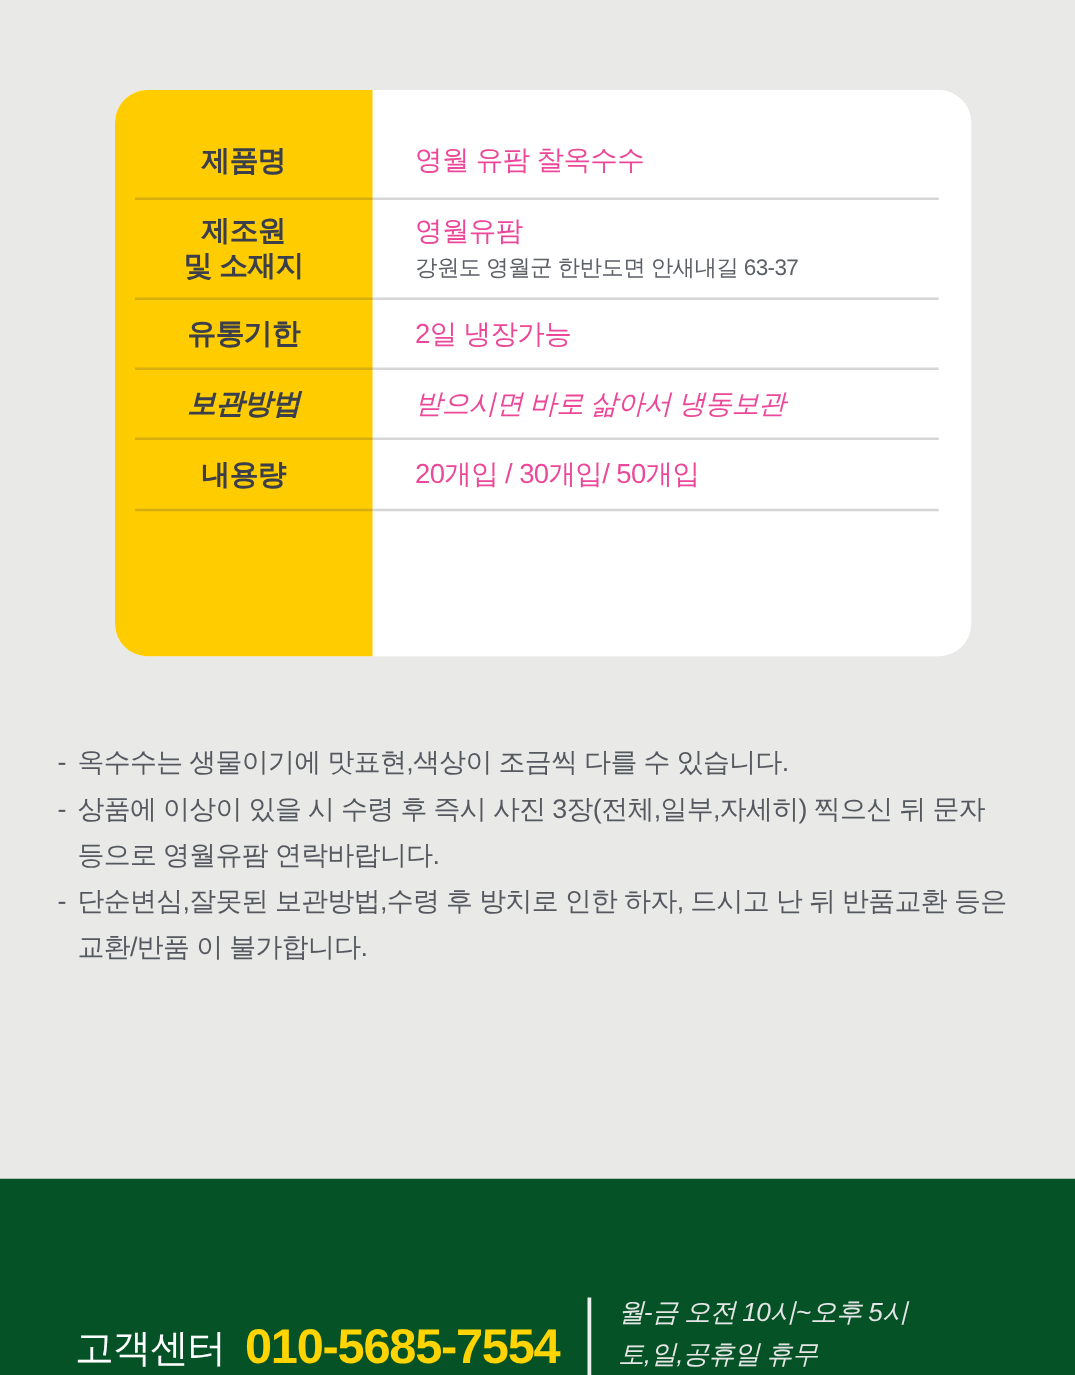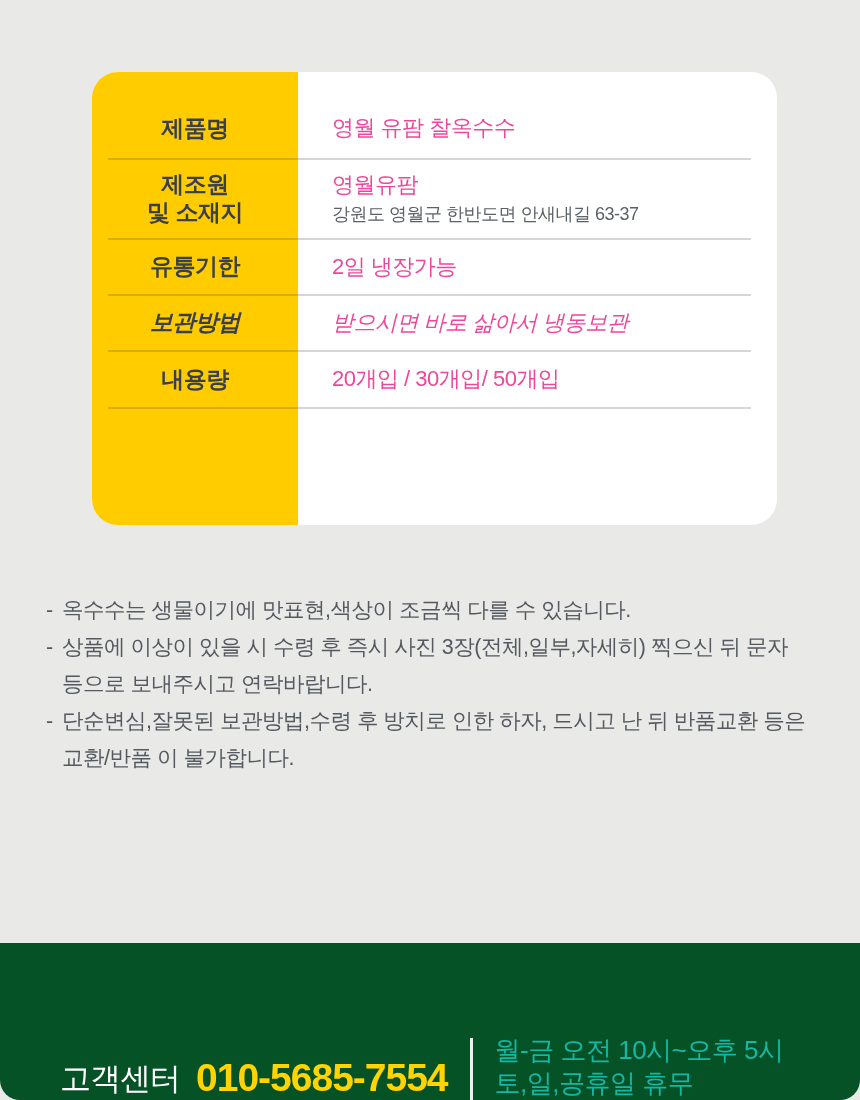--- a/index.html
+++ b/index.html
@@ -5,21 +5,20 @@
   html,body { margin:0; padding:0; }
   body {
     font-family: "Liberation Sans", "DejaVu Sans", sans-serif;
     background:#e9eae8;
   }
   .page {
     position:relative;
     width:860px; height:1100px;
     background:#e9eae8;
     overflow:hidden;
-    border-radius:20px;
   }
 
   
   .card {
     position:absolute; left:92px; top:72px;
     width:685px; height:453px;
     background:#ffffff;
     border-radius:26px;
   }
   .label-col-bg {
@@ -83,21 +82,21 @@
   }
   .phone {
     color:#ffd400; font-size:39px; font-weight:800;
     margin-left:16px; letter-spacing:-1px; white-space:nowrap;
   }
   .vline {
     width:3px; height:62px; background:rgba(255,255,255,0.92);
     margin:0 22px; flex:none;
   }
   .hours {
-    color:#14b8a6; font-size:26px; line-height:33px; letter-spacing:-0.5px;
+    color:#e5e5e5; font-size:21px; line-height:33px; letter-spacing:-0.5px;font-style:italic;
   }
 </style>
 </head>
 <body>
 
 <div class="page">
 
   <section class="card">
     <div class="label-col-bg"></div>
     <div class="rows">
@@ -158,21 +157,21 @@
   </section>
 
   <ul class="notices">
     <li class="notice">
       <span class="bullet">-</span>
       <span class="ntext">옥수수는 생물이기에 맛표현,색상이 조금씩 다를 수 있습니다.</span>
     </li>
     <li class="notice">
       <span class="bullet">-</span>
       <span class="ntext">상품에 이상이 있을 시 수령 후 즉시 사진 3장(전체,일부,자세히) 찍으신 뒤 문자
-등으로 보내주시고 연락바랍니다.</span>
+등으로 영월유팜 연락바랍니다.</span>
     </li>
     <li class="notice">
       <span class="bullet">-</span>
       <span class="ntext">단순변심,잘못된 보관방법,수령 후 방치로 인한 하자, 드시고 난 뒤 반품교환 등은
 교환/반품 이 불가합니다.</span>
     </li>
   </ul>
 
   <footer class="footer">
     <span class="cs-label">고객센터</span>

